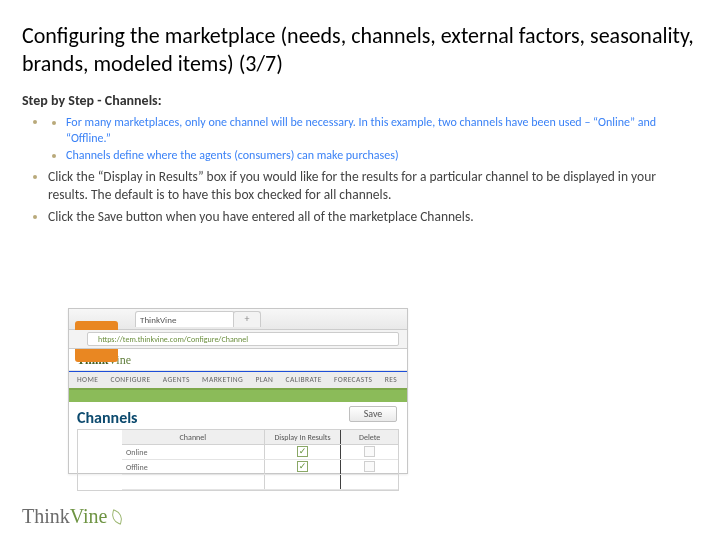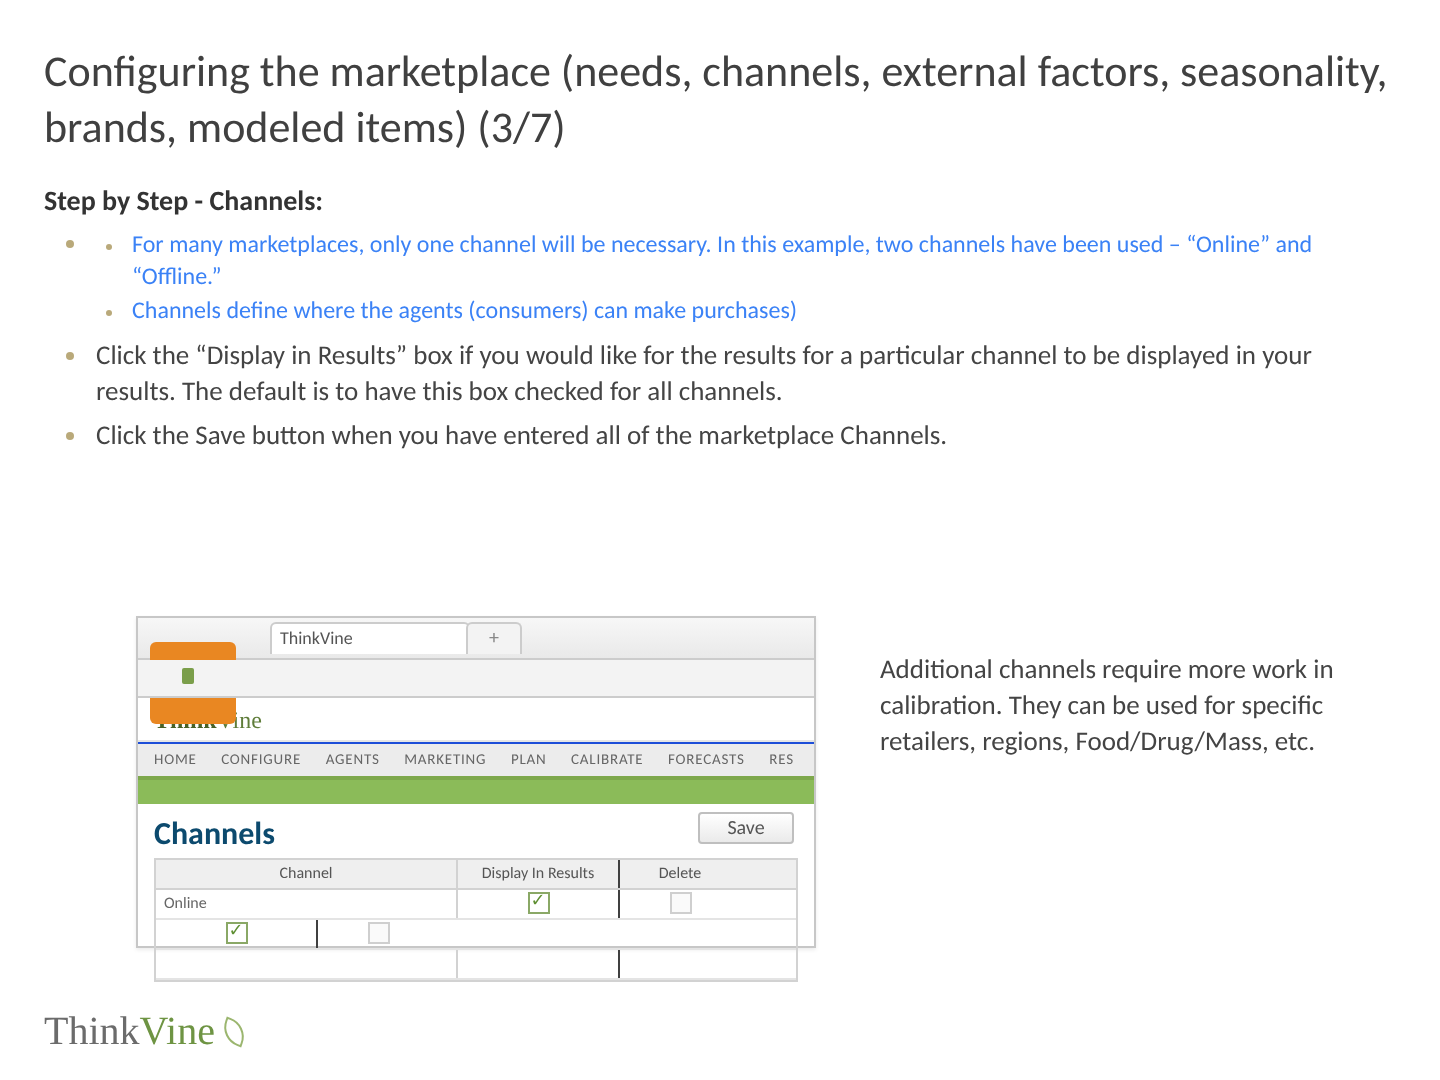--- a/index.html
+++ b/index.html
@@ -1,17 +1,17 @@
 <!DOCTYPE html>
 <html><head>
 <meta charset="utf-8">
 <style>
   html,body{margin:0;padding:0;width:720px;height:540px;font-family:"Segoe UI",Calibri,Arial,sans-serif;color:#444;}
   .slide{position:relative;width:720px;height:540px;background:#fff;box-sizing:border-box;}
-  .title{position:absolute;left:22px;top:22px;right:22px;font-size:22px;line-height:1.25;color:#404040;font-weight:400;}
+  .title{position:absolute;left:22px;top:22px;right:22px;font-size:22px;line-height:1.25;color:#000000;font-weight:400;}
   .body{position:absolute;left:22px;top:92px;right:22px;}
   .step-head{font-size:14px;font-weight:bold;color:#333;margin-bottom:4px;}
   ul.lvl1{list-style:disc;padding-left:26px;margin:0;font-size:13.5px;line-height:1.35;color:#444;}
   ul.lvl1>li{margin-bottom:4px;}
   ul.lvl1>li::marker{color:#b9a97a;}
   ul.lvl2{list-style:disc;padding-left:18px;margin:2px 0 4px 0;font-size:12px;line-height:1.3;color:#3b82f6;}
   ul.lvl2>li{margin-bottom:2px;}
   ul.lvl2>li::marker{color:#b9a97a;}
   
   .shot{position:absolute;left:68px;top:308px;width:338px;height:164px;border:1px solid #c7c7c7;background:#fff;font-size:10px;box-shadow:0 1px 2px rgba(0,0,0,0.08);}
@@ -24,21 +24,21 @@
   .lock{position:absolute;left:22px;top:4px;width:6px;height:8px;background:#7a9e4a;border-radius:1px;}
   .brand-row{padding:4px 8px 2px 8px;border-bottom:1px solid #e6e6e6;}
   .brand{font-size:12px;color:#5f7d3a;font-family:Georgia,serif;}
   .brand b{color:#476127;}
   .nav-row{height:16px;border-top:1px solid #1d4ed8;border-bottom:2px solid #7ea84c;background:#ececec;padding-left:8px;}
   .nav-row span{font-size:7.5px;color:#666;margin-right:10px;letter-spacing:0.4px;}
   .green-strip{height:12px;background:#8bbb59;}
   .section-hd{position:relative;padding:6px 8px 2px 8px;}
   .section-hd .lbl{font-size:16px;color:#0c4a6e;font-weight:bold;}
   .save-btn{position:absolute;right:10px;top:4px;width:46px;height:14px;border:1px solid #bfbfbf;background:linear-gradient(#fff,#eaeaea);border-radius:2px;text-align:center;font-size:10px;line-height:13px;color:#555;}
-  .tbl{margin:0 8px;border:1px solid #d2d2d2;}
+  .tbl{margin:0 8px;border:1px solid #d2d2d2;padding-left:44px;}
   .tbl .hd{display:flex;height:14px;background:#efefef;font-size:8px;color:#555;border-bottom:1px solid #d2d2d2;}
   .tbl .c1{width:150px;text-align:center;line-height:14px;border-right:1px solid #d2d2d2;}
   .tbl .c2{width:80px;text-align:center;line-height:14px;border-right:1px solid #404040;}
   .tbl .c3{width:60px;text-align:center;line-height:14px;}
   .tbl .row{display:flex;height:14px;font-size:8px;color:#666;border-bottom:1px solid #e4e4e4;}
   .tbl .row .c1{text-align:left;padding-left:4px;width:146px;}
   .chk{display:inline-block;width:9px;height:9px;border:1px solid #8aa866;background:#fff;position:relative;top:1px;}
   .chk.on:after{content:"✓";color:#5f8f33;font-size:9px;position:relative;top:-3px;left:0;}
   .del{display:inline-block;width:9px;height:9px;border:1px solid #cfcfcf;background:#fafafa;position:relative;top:1px;}
   
@@ -73,20 +73,21 @@
   </div>
 
   <div class="shot">
     <div class="ff-bar">
       <div class="ff-tag">Firefox</div>
       <div class="tab">ThinkVine</div>
       <div class="tab-add">+</div>
     </div>
     <div class="url-bar">
       <div class="lock"></div>
+      <div class="url-box">https://tem.thinkvine.com/Configure/Channel</div>
     </div>
     <div class="brand-row">
       <span class="brand"><b>Think</b><span>Vine</span></span>
     </div>
     <div class="nav-row">
       <span>HOME</span>
       <span>CONFIGURE</span>
       <span>AGENTS</span>
       <span>MARKETING</span>
       <span>PLAN</span>
@@ -104,31 +105,31 @@
         <div class="c1">Channel</div>
         <div class="c2">Display In Results</div>
         <div class="c3">Delete</div>
       </div>
       <div class="row">
         <div class="c1">Online</div>
         <div class="c2"><span class="chk on"></span></div>
         <div class="c3"><span class="del"></span></div>
       </div>
       <div class="row">
+        <div class="c1">Offline</div>
         <div class="c2"><span class="chk on"></span></div>
         <div class="c3"><span class="del"></span></div>
       </div>
       <div class="row">
         <div class="c1"></div>
           <div class="c2"></div>
           <div class="c3"></div>
       </div>
     </div>
   </div>
 
-  <div class="note">Additional channels require more work in calibration.  They can be used for specific retailers, regions, Food/Drug/Mass, etc.</div>
 
   <div class="footer">
     <div class="logo">
       <span class="t">Think</span><span class="v">Vine</span><span class="leaf"></span>
     </div>
   </div>
 </div>
 
 </body></html>

